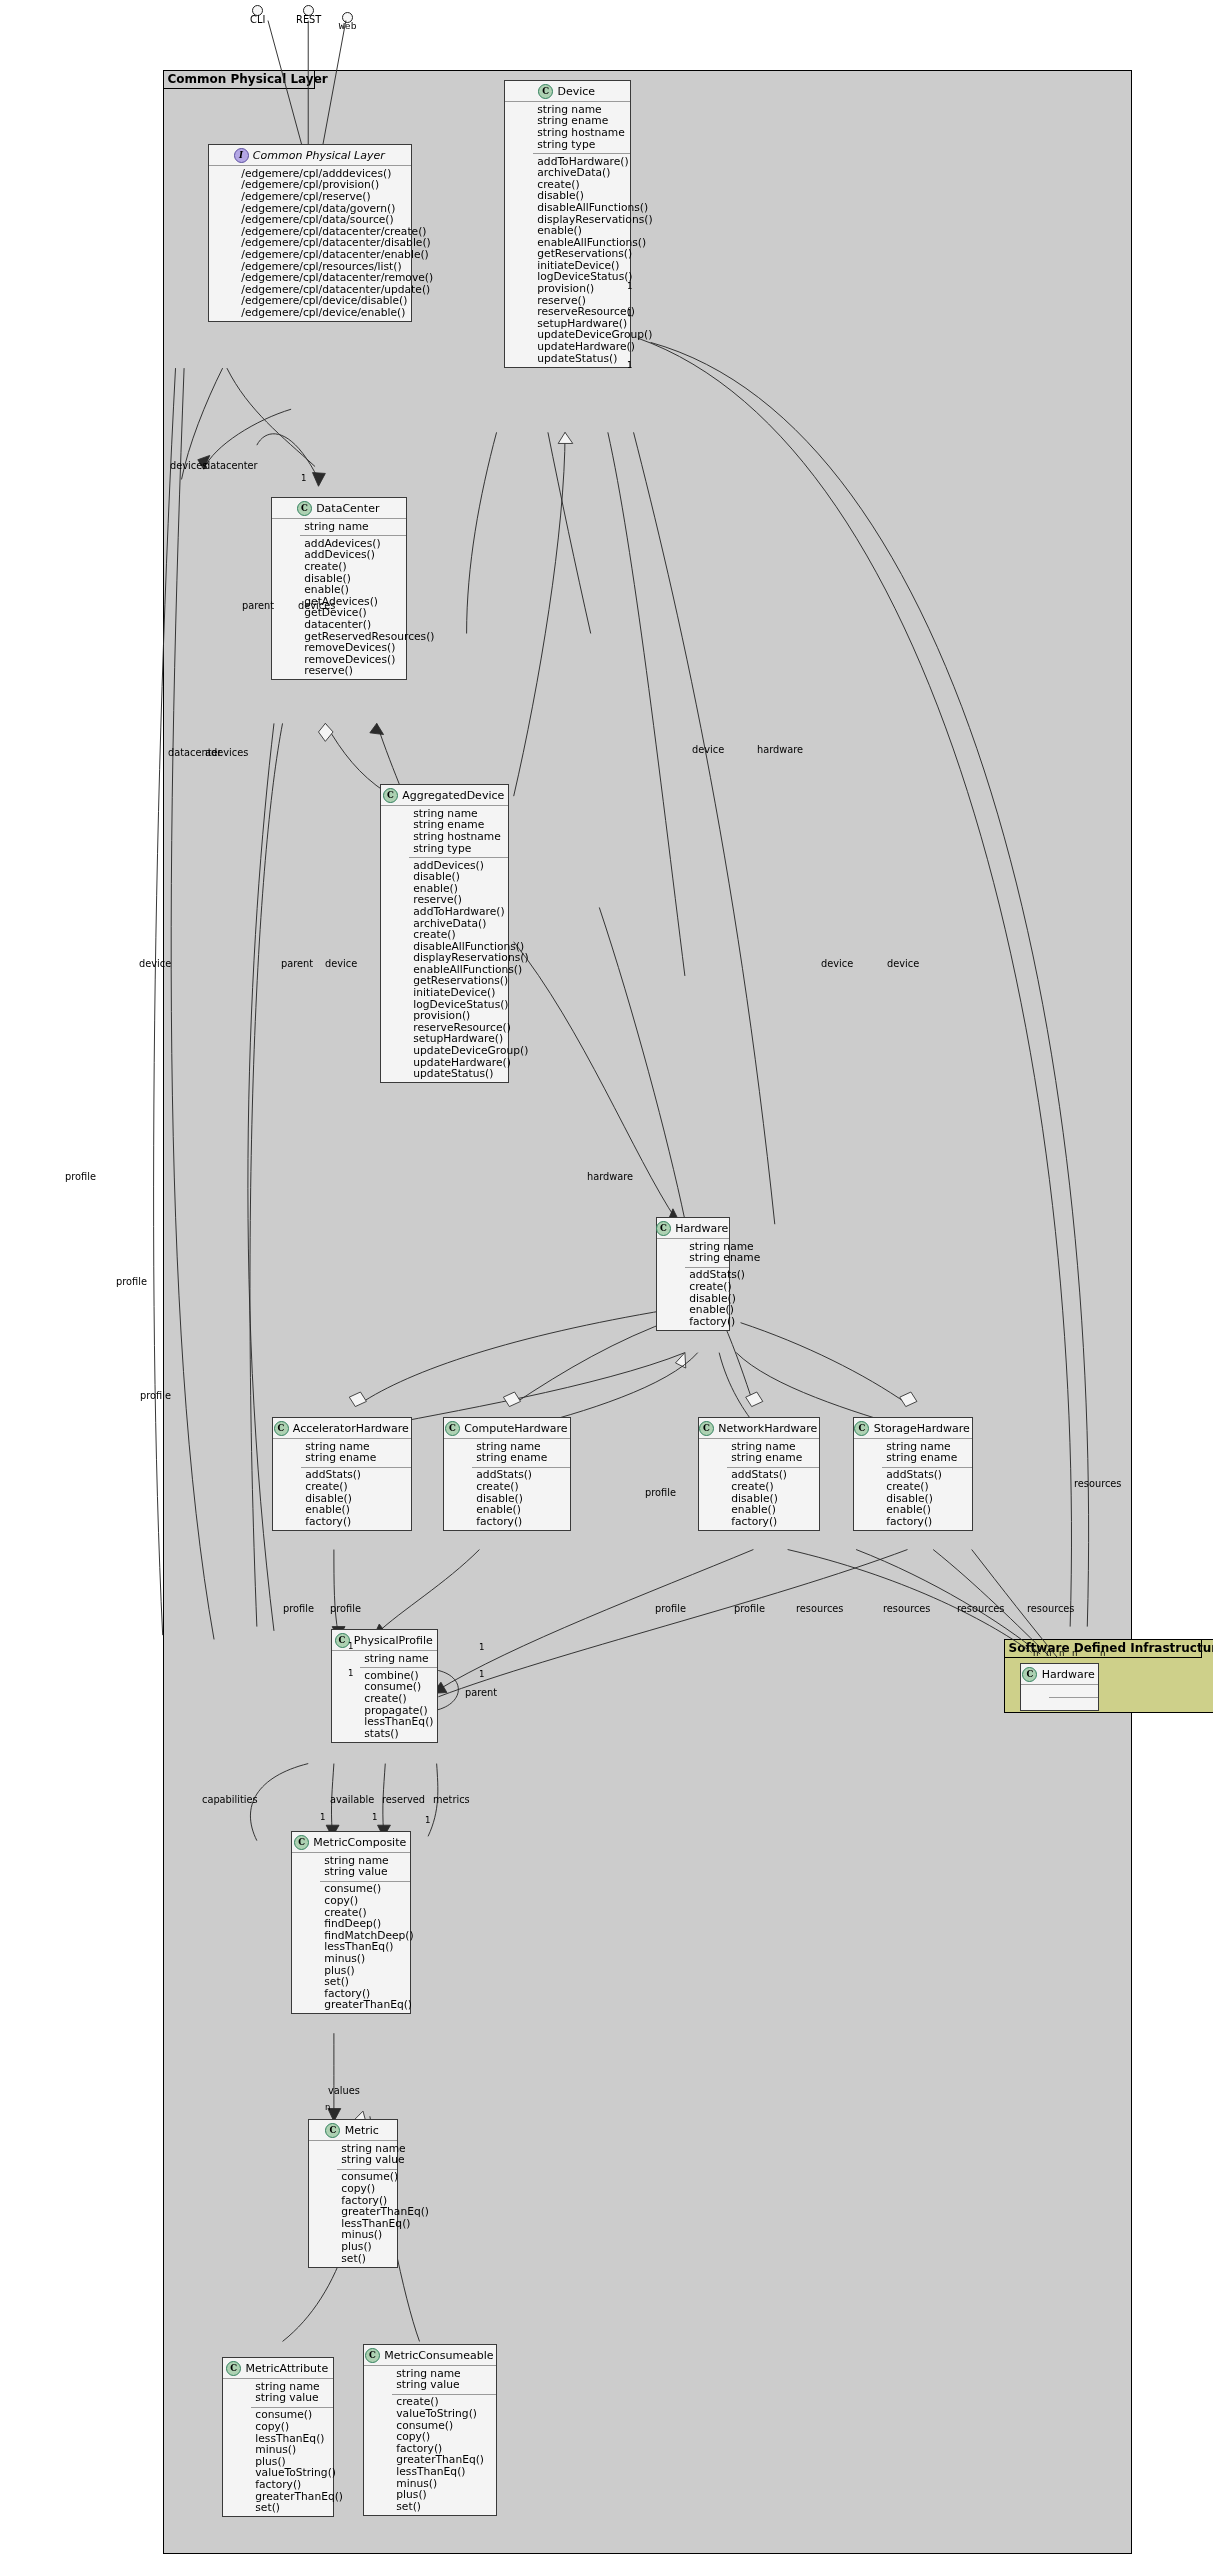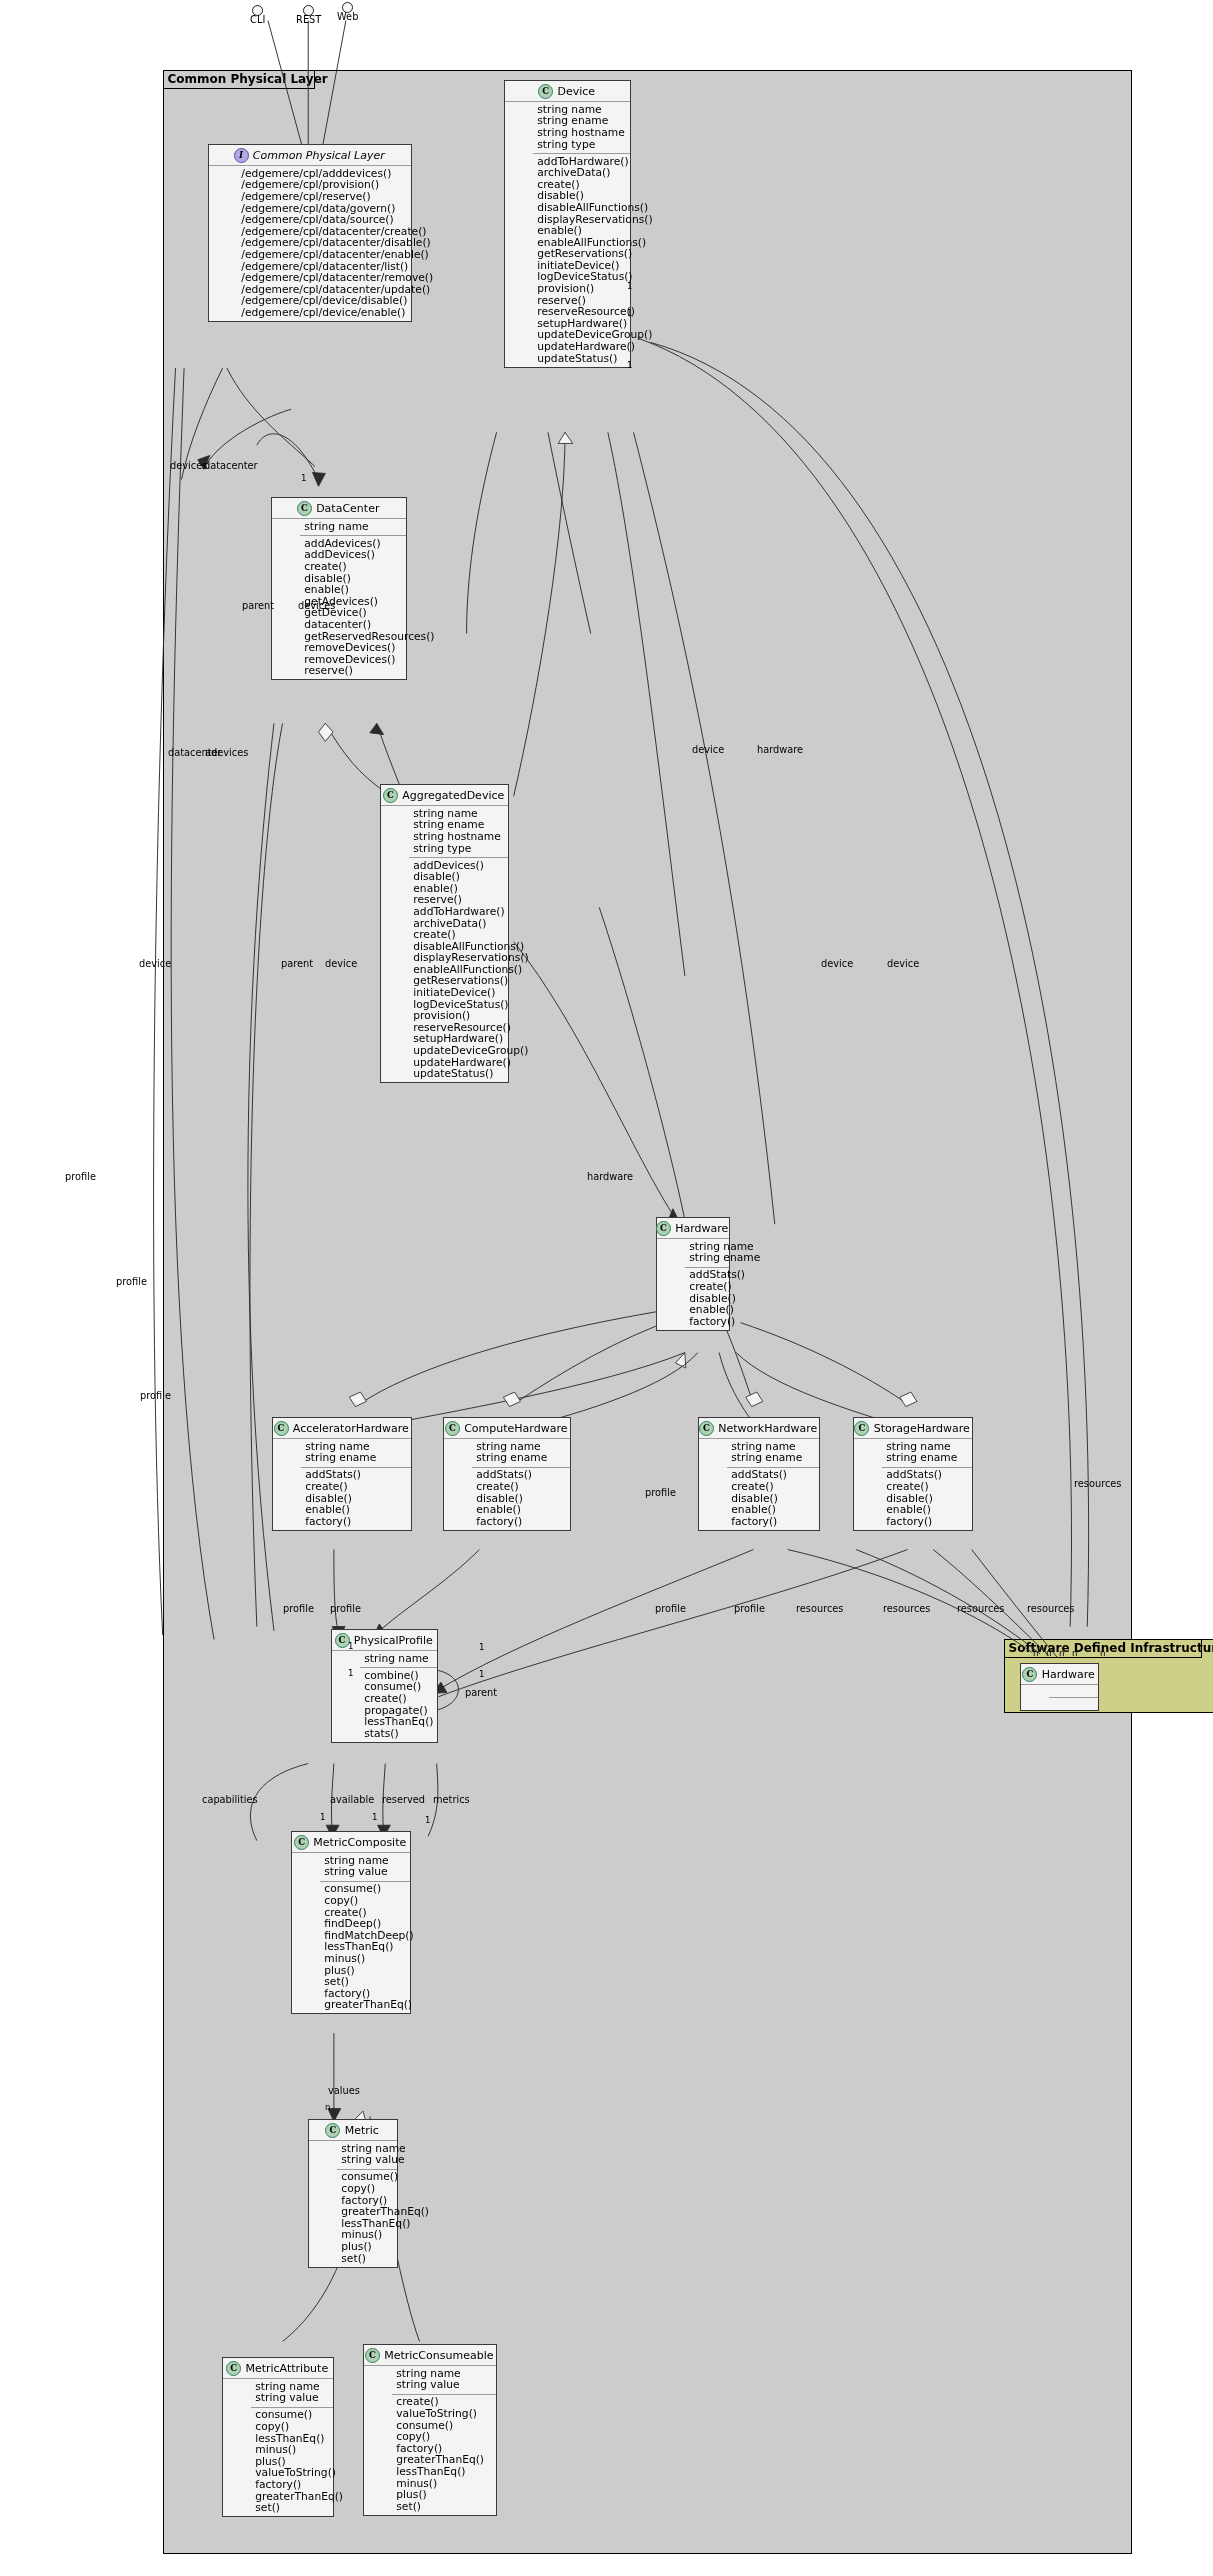--- a/index.html
+++ b/index.html
@@ -57,21 +57,21 @@
 <div id="canvas">
 
   <div class="lolli" style="left:252px;top:5.1px;">
     <div class="ring"></div>
     <div class="lbl">CLI</div>
   </div>
   <div class="lolli" style="left:303px;top:5.1px;">
     <div class="ring"></div>
     <div class="lbl">REST</div>
   </div>
-  <div class="lolli" style="left:342px;top:2px;">
+  <div class="lolli" style="left:342px;top:12px;font-family:Liberation Mono, monospace;">
     <div class="ring"></div>
     <div class="lbl">Web</div>
   </div>
 
   <div class="pkg pkg-cpl" style="left:163px;top:70px;width:969px;height:2484px;">
     <div class="pkg-tab" style="width:152px;">Common Physical Layer</div>
   </div>
 
   <div class="pkg pkg-sdi" style="left:1004px;top:1639px;width:212px;height:74px;">
     <div class="pkg-tab" style="width:198px;">Software Defined Infrastructure</div>
@@ -170,21 +170,21 @@
     </div>
     <div class="sec">
       <div>/edgemere/cpl/adddevices()</div>
       <div>/edgemere/cpl/provision()</div>
       <div>/edgemere/cpl/reserve()</div>
       <div>/edgemere/cpl/data/govern()</div>
       <div>/edgemere/cpl/data/source()</div>
       <div>/edgemere/cpl/datacenter/create()</div>
       <div>/edgemere/cpl/datacenter/disable()</div>
       <div>/edgemere/cpl/datacenter/enable()</div>
-      <div>/edgemere/cpl/datacenter/list()</div>
+      <div>/edgemere/cpl/resources/list()</div>
       <div>/edgemere/cpl/datacenter/remove()</div>
       <div>/edgemere/cpl/datacenter/update()</div>
       <div>/edgemere/cpl/device/disable()</div>
       <div>/edgemere/cpl/device/enable()</div>
     </div>
   </div>
 
   <div class="cls" style="left:504px;top:80px;width:127px;">
     <div class="hdr">
       <span class="badge c">C</span>

